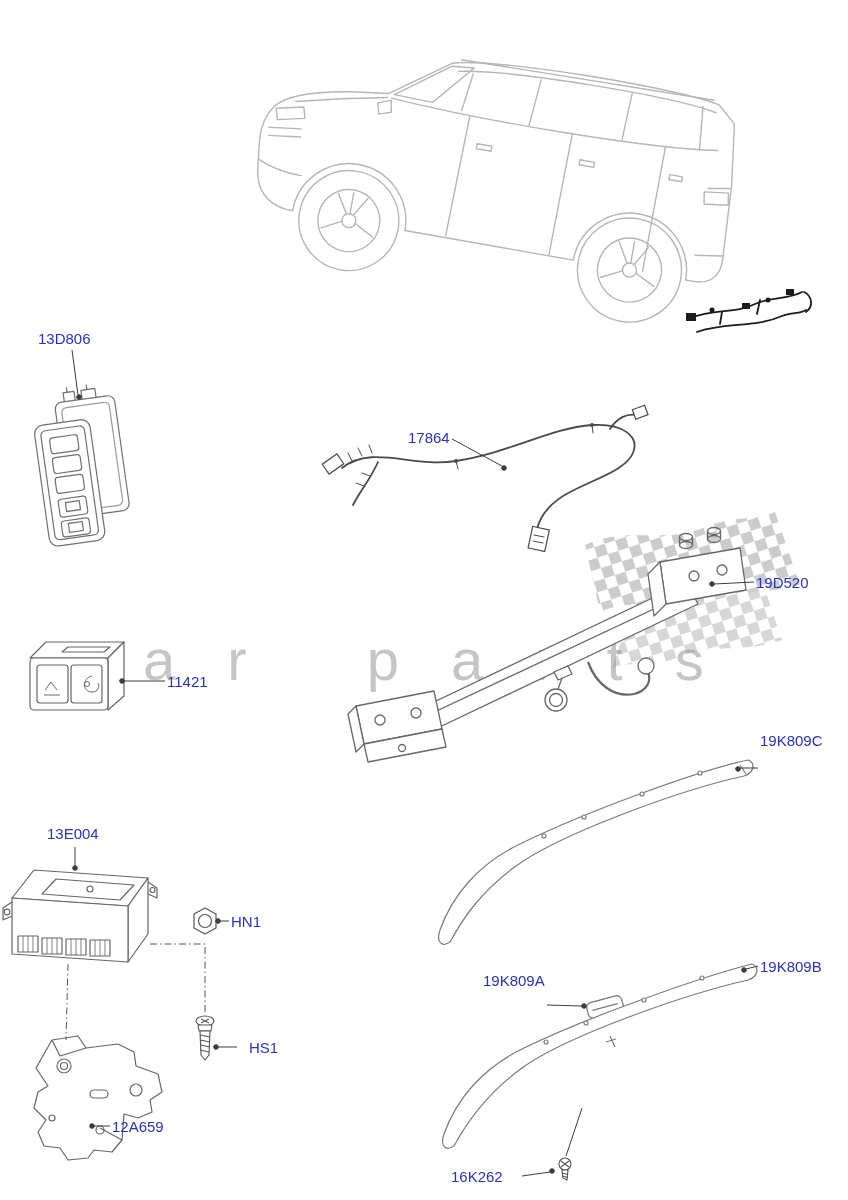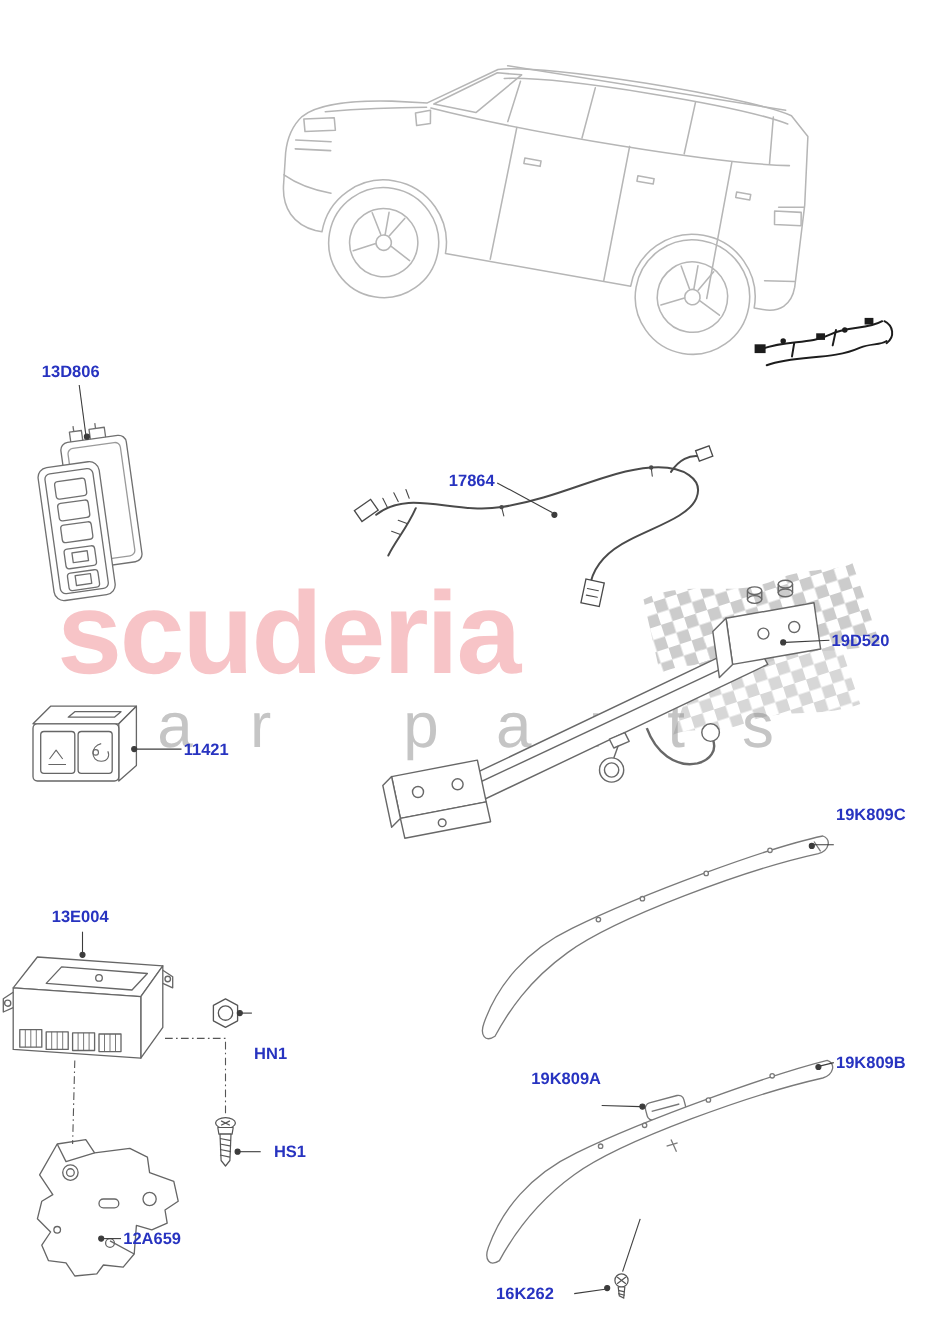--- a/index.html
+++ b/index.html
@@ -3,29 +3,28 @@
 <meta charset="utf-8">
 <style>
   html,body{margin:0;padding:0;background:#ffffff;}
   #stage{position:relative;width:848px;height:1200px;background:#fff;overflow:hidden;
          font-family:"Liberation Sans", sans-serif;}
   .wm-brand{position:absolute;left:52px;top:516px;font-size:106px;font-weight:700;
             letter-spacing:-2px;color:rgba(232,76,86,0.33);z-index:1;white-space:nowrap;}
   .wm-sub{position:absolute;left:62px;top:626px;font-size:58px;font-weight:400;
           letter-spacing:52px;color:rgba(150,150,150,0.55);z-index:1;white-space:nowrap;}
   #art{position:absolute;left:0;top:0;z-index:2;}
-  .part-label{position:absolute;z-index:3;font-size:15px;font-weight:700;color:#2733c0;
+  .part-label{position:absolute;z-index:3;font-size:15px;font-weight:400;color:#2733c0;
               cursor:pointer;white-space:nowrap;}
 </style>
 </head>
 <body>
 
 <div id="stage">
 
-  <div class="wm-brand">scuderia</div>
   <div class="wm-sub">car parts</div>
 
   <svg id="art" width="848" height="1200" viewBox="0 0 848 1200">
     <defs>
       <pattern id="checker" width="22" height="22" patternUnits="userSpaceOnUse" patternTransform="rotate(-18)">
         <rect x="0" y="0" width="11" height="11" fill="#8f8f8f"></rect>
         <rect x="11" y="11" width="11" height="11" fill="#8f8f8f"></rect>
       </pattern>
     </defs>
 
@@ -250,20 +249,20 @@
       <path d="M68,964 L66,1040" fill="none" stroke="#555555" stroke-dasharray="7 3 1.5 3"></path>
     </g>
   </svg>
 
   <div class="part-label" style="left:38px;top:330px">13D806</div>
   <div class="part-label" style="left:408px;top:429px">17864</div>
   <div class="part-label" style="left:756px;top:574px">19D520</div>
   <div class="part-label" style="left:167px;top:673px">11421</div>
   <div class="part-label" style="left:760px;top:732px">19K809C</div>
   <div class="part-label" style="left:47px;top:825px">13E004</div>
-  <div class="part-label" style="left:231px;top:950px">HN1</div>
+  <div class="part-label" style="left:231px;top:913px">HN1</div>
   <div class="part-label" style="left:249px;top:1039px">HS1</div>
   <div class="part-label" style="left:112px;top:1118px">12A659</div>
   <div class="part-label" style="left:483px;top:972px">19K809A</div>
   <div class="part-label" style="left:760px;top:958px">19K809B</div>
   <div class="part-label" style="left:451px;top:1168px">16K262</div>
 
 </div>
 
 </body></html>

